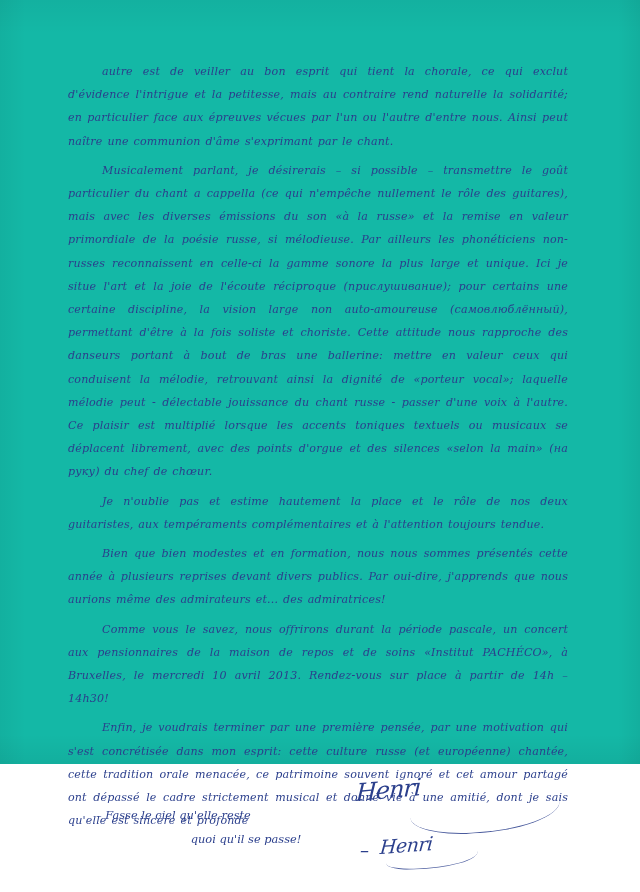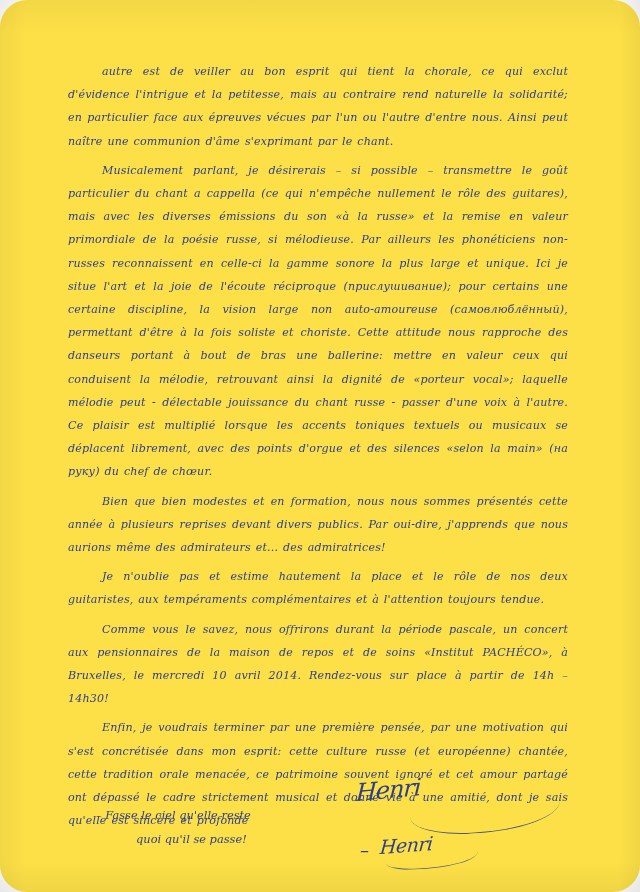--- a/index.html
+++ b/index.html
@@ -9,24 +9,23 @@
   }
   body {
     width: 640px;
     height: 892px;
     font-family: "DejaVu Sans", sans-serif;
     overflow: hidden;
   }
   #page {
     position: relative;
     width: 640px;
-    height: 892px;
-    background: #fde047;
+    height: 764px;
+    background: #14b8a6;
     box-sizing: border-box;
-    border-radius: 27px;
   }
   
   #page::before {
     content: "";
     position: absolute;
     inset: 0;
     pointer-events: none;
     background:
       linear-gradient(to right, rgba(0,0,0,0.045), rgba(0,0,0,0) 26px),
       linear-gradient(to left, rgba(0,0,0,0.05), rgba(0,0,0,0) 22px),
@@ -58,20 +57,21 @@
     width: 260px;
     color: #2b3f8c;
     font-family: "DejaVu Serif", serif;
     font-style: italic;
     font-size: 11.4px;
     line-height: 24px;
     margin-top: 37px;
   }
   #closing .line2 {
     margin-left: 40px;
+    text-align: center;
   }
   #signature-block {
     position: absolute;
     left: 350px;
     top: 760px;
     width: 230px;
     height: 110px;
     color: #2b3f8c;
   }
   .sig {
@@ -126,23 +126,23 @@
   }
 </style>
 </head>
 <body>
 
 <div id="page">
 
   <div id="letter-body">
     <p class="para">autre est de veiller au bon esprit qui tient la chorale, ce qui exclut d'évidence l'intrigue et la petitesse, mais au contraire rend naturelle la solidarité; en particulier face aux épreuves vécues par l'un ou l'autre d'entre nous. Ainsi peut naître une communion d'âme s'exprimant par le chant.</p>
     <p class="para">Musicalement parlant, je désirerais – si possible – transmettre le goût particulier du chant a cappella (ce qui n'empêche nullement le rôle des guitares), mais avec les diverses émissions du son «à la russe» et la remise en valeur primordiale de la poésie russe, si mélodieuse. Par ailleurs les phonéticiens non-russes reconnaissent en celle-ci la gamme sonore la plus large et unique. Ici je situe l'art et la joie de l'écoute réciproque (прислушивание); pour certains une certaine discipline, la vision large non auto-amoureuse (самовлюблённый), permettant d'être à la fois soliste et choriste. Cette attitude nous rapproche des danseurs portant à bout de bras une ballerine: mettre en valeur ceux qui conduisent la mélodie, retrouvant ainsi la dignité de «porteur vocal»; laquelle mélodie peut - délectable jouissance du chant russe - passer d'une voix à l'autre. Ce plaisir est multiplié lorsque les accents toniques textuels ou musicaux se déplacent librement, avec des points d'orgue et des silences «selon la main» (на руку) du chef de chœur.</p>
+    <p class="para">Je n'oublie pas et estime hautement la place et le rôle de nos deux guitaristes, aux tempéraments complémentaires et à l'attention toujours tendue.</p>
     <p class="para">Bien que bien modestes et en formation, nous nous sommes présentés cette année à plusieurs reprises devant divers publics. Par oui-dire, j'apprends que nous aurions même des admirateurs et... des admiratrices!</p>
-    <p class="para">Je n'oublie pas et estime hautement la place et le rôle de nos deux guitaristes, aux tempéraments complémentaires et à l'attention toujours tendue.</p>
-    <p class="para">Comme vous le savez, nous offrirons durant la période pascale, un concert aux pensionnaires de la maison de repos et de soins «Institut PACHÉCO», à Bruxelles, le mercredi 10 avril 2014. Rendez-vous sur place à partir de 14h – 14h30!</p>
+    <p class="para">Comme vous le savez, nous offrirons durant la période pascale, un concert aux pensionnaires de la maison de repos et de soins «Institut PACHÉCO», à Bruxelles, le mercredi 10 avril 2013. Rendez-vous sur place à partir de 14h – 14h30!</p>
     <p class="para">Enfin, je voudrais terminer par une première pensée, par une motivation qui s'est concrétisée dans mon esprit: cette culture russe (et européenne) chantée, cette tradition orale menacée, ce patrimoine souvent ignoré et cet amour partagé ont dépassé le cadre strictement musical et donné vie à une amitié, dont je sais qu'elle est sincère et profonde</p>
   </div>
 
   <div id="closing">
     <div class="line1">– Fasse le ciel qu'elle reste</div>
     <div class="line2">quoi qu'il se passe!</div>
   </div>
 
   <div id="signature-block">
     <span class="sig sig-main">Henri</span>

